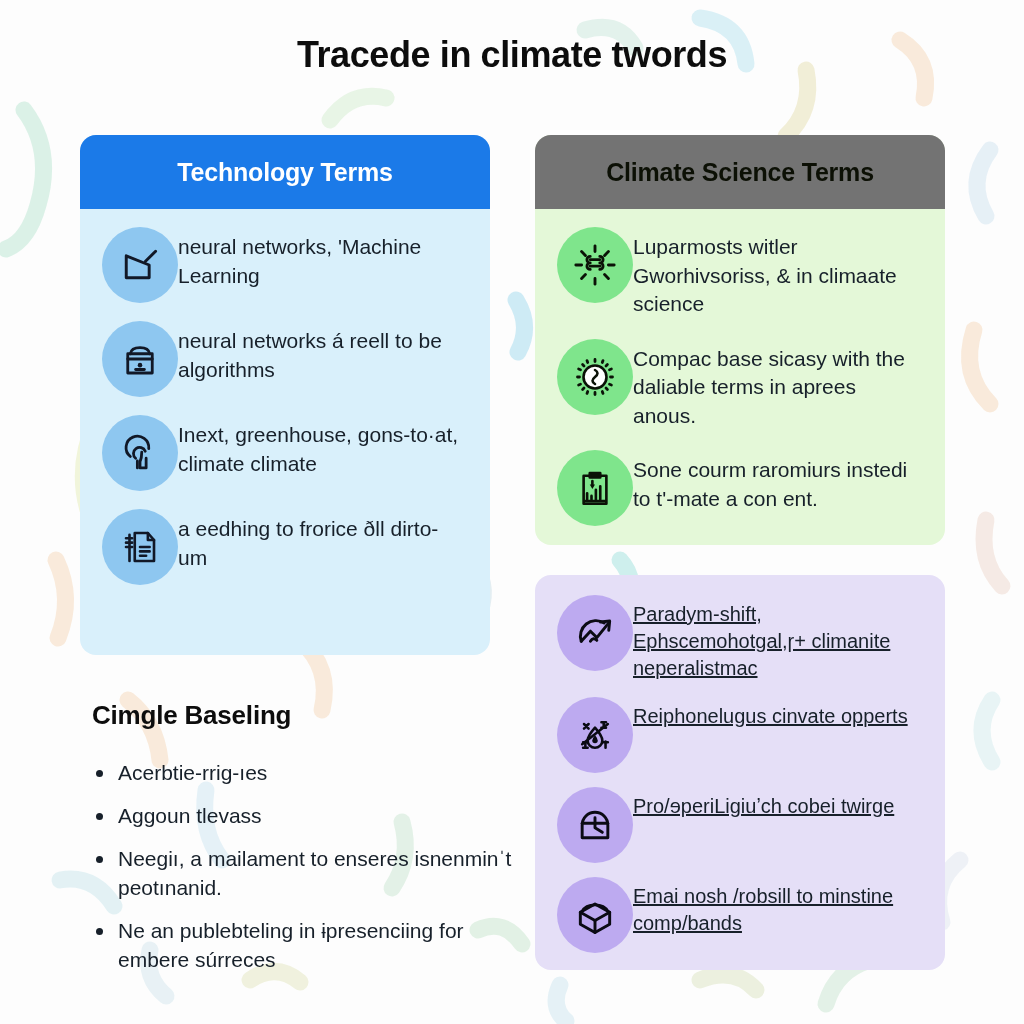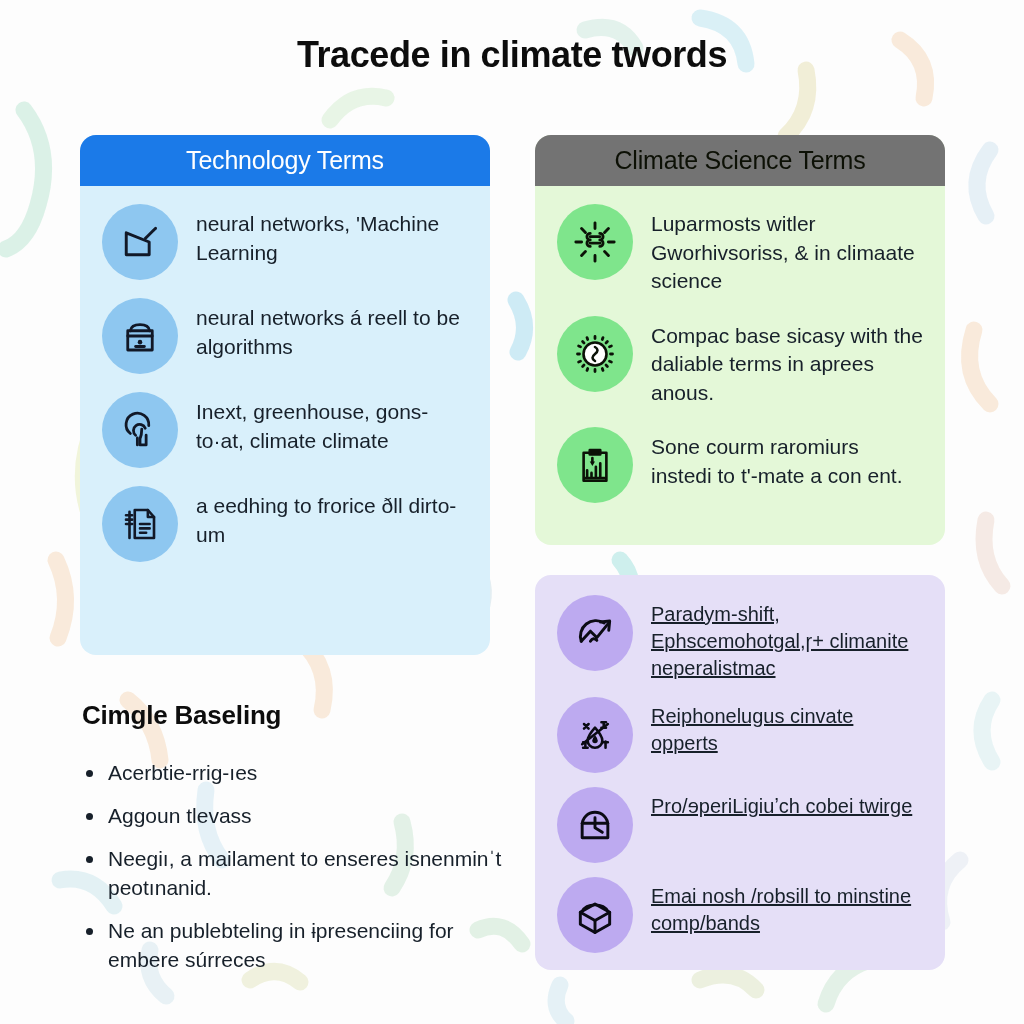--- a/index.html
+++ b/index.html
@@ -48,26 +48,26 @@
   }
 
   
   .card {
     position: absolute;
     border-radius: 16px;
     overflow: hidden;
     box-sizing: border-box;
   }
   .card-header {
-    height: 51px;
+    height: 74px;
     display: flex;
     align-items: center;
     justify-content: center;
     font-size: 25px;
-    font-weight: normal;
+    font-weight: bold;
     letter-spacing: -0.2px;
   }
   .card-body {
     padding: 18px 20px 20px 22px;
     box-sizing: border-box;
   }
 
   .card-tech {
     left: 80px;
     top: 135px;
@@ -101,21 +101,20 @@
     border-radius: 16px;
   }
   .card-purple .card-body {
     padding: 20px 20px 20px 22px;
   }
 
   
   .row {
     display: flex;
     align-items: flex-start;
-    gap: 18px;
     margin-bottom: 18px;
   }
   .row:last-child { margin-bottom: 0; }
 
   .icon-circle {
     flex: 0 0 auto;
     width: 76px;
     height: 76px;
     border-radius: 50%;
     display: flex;
@@ -139,21 +138,21 @@
 
   
   .card-purple .row { margin-bottom: 14px; }
   .card-purple .row-text { font-size: 20px; max-width: 290px; text-decoration: underline; }
 
   .card-climate .row { margin-bottom: 20px; }
 
   
   .notes {
     position: absolute;
-    left: 82px;
+    left: 92px;
     top: 700px;
     width: 420px;
   }
   .notes-heading {
     font-size: 26px;
     font-weight: bold;
     color: #0d0d0d;
     margin-bottom: 28px;
     letter-spacing: -0.2px;
   }

